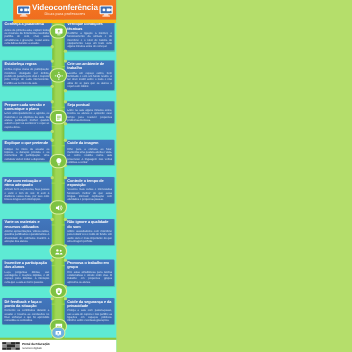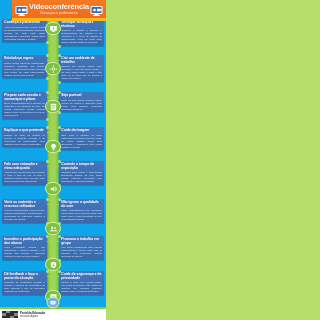--- a/index.html
+++ b/index.html
@@ -14,21 +14,21 @@
   body {
     font-family: "Liberation Sans", sans-serif;
     background: #b5de6b;
     position: relative;
   }
 
   #page {
     position: relative;
     width: 106px;
     height: 320px;
-    background: #0ea5e9;
+    background: #5eead4;
     overflow: hidden;
     padding-left: 12px;
   }
 
   
   .header {
     position: relative;
     height: 18px;
     background: #f36f21;
     background: linear-gradient(180deg,#f47a22 0%, #ef6c1f 100%);

